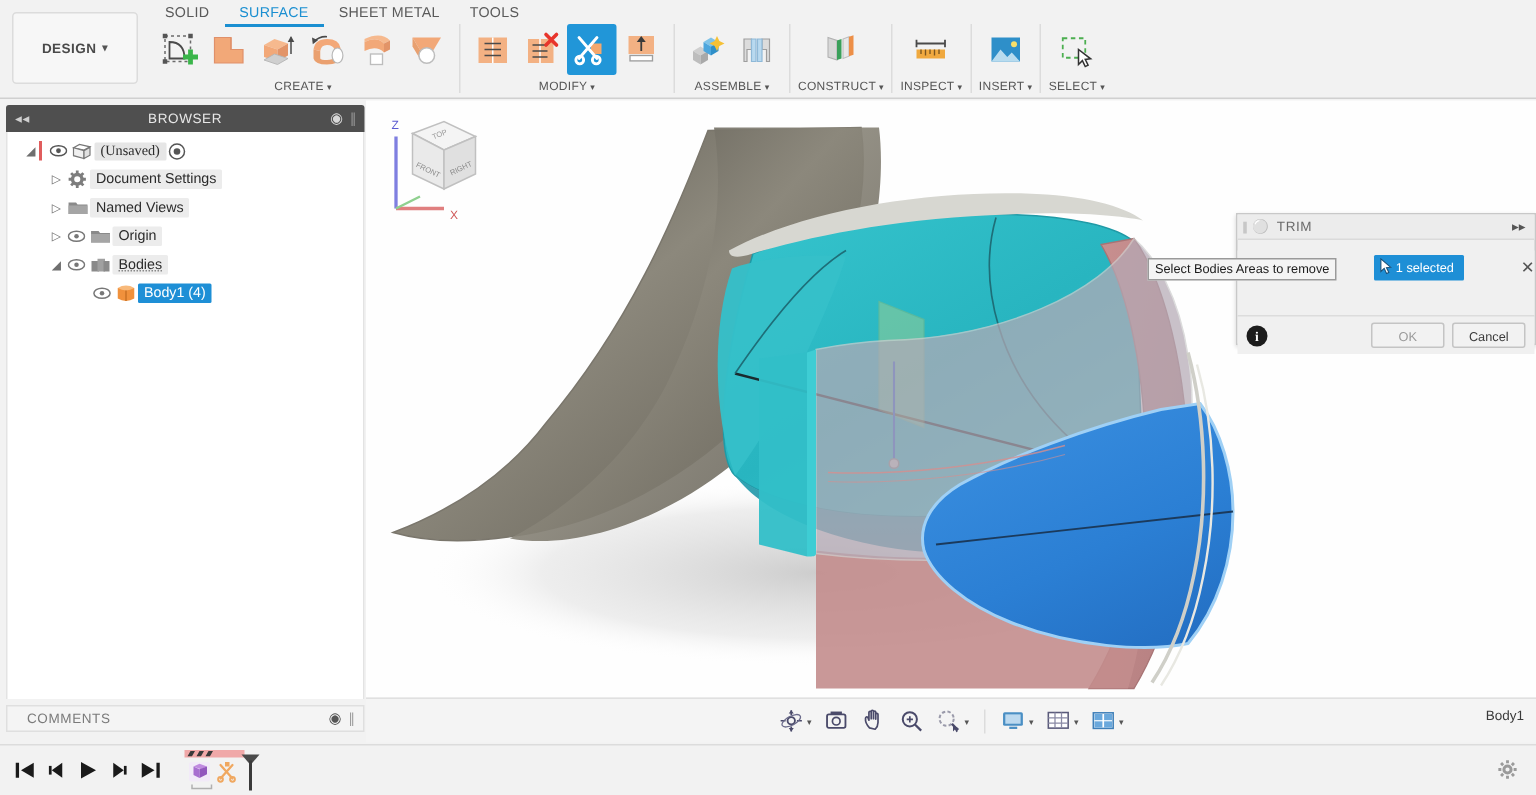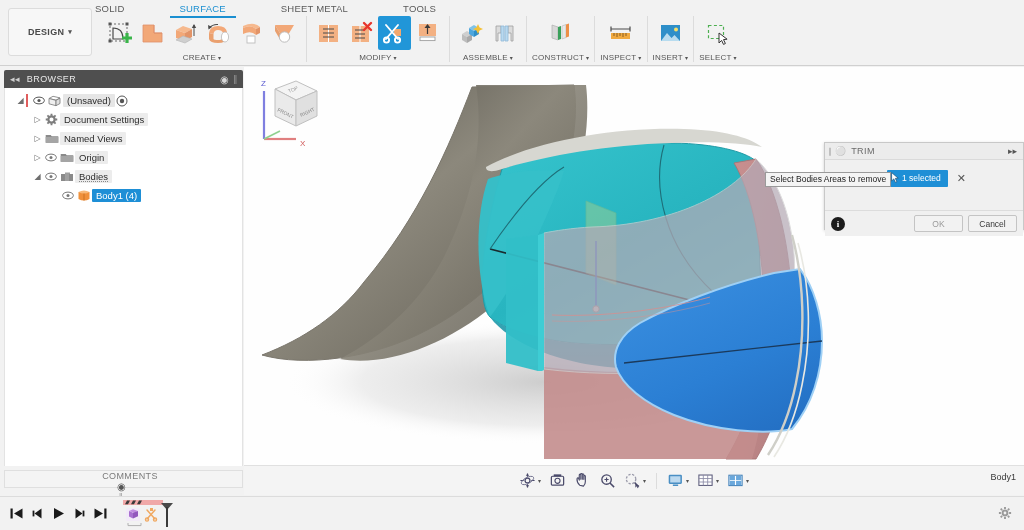--- a/index.html
+++ b/index.html
@@ -28,21 +28,21 @@
     background: #f7f7f7;
     border: 1px solid #dcdcdc;
     border-radius: 3px;
     display: flex; align-items: center; justify-content: center;
     font-size: 9px; font-weight: bold; color: #4a4a4a;
     letter-spacing: .3px;
     cursor: pointer;
   }
   .design-btn .caret { margin-left: 4px; font-size: 7px; color: #555; }
 
-  .tabbar { position: absolute; left: 85px; top: 2px; height: 16px; display: flex; gap: 35px; }
+  .tabbar { position: absolute; left: 100px; top: 2px; height: 16px; display: flex; }
   .tab {
     font-size: 9.5px; color: #5a5a5a; padding: 1px 10px 2px 10px;
     cursor: pointer; white-space: nowrap; letter-spacing: .2px;
   }
   .tab.active { color: #1b8fd1; border-bottom: 2px solid #1b8fd1; }
 
   .panels { position: absolute; left: 100px; top: 16px; height: 50px; display: flex; align-items: flex-start; }
   .panel { display: flex; flex-direction: column; align-items: center; position: relative; padding: 0 3px; }
   .panel + .panel { border-left: 1px solid #dcdcdc; margin-left: 2px; padding-left: 5px; }
   .panel-icons { display: flex; align-items: flex-start; height: 36px; }
@@ -61,21 +61,21 @@
   
   #browser {
     position: absolute; left: 4px; top: 70px;
     width: 239px; height: 18px;
     background: #4f4f4f;
     border-radius: 2px 2px 0 0;
     display: flex; align-items: center;
     color: #e8e8e8; font-size: 9px; letter-spacing: .4px;
   }
   #browser .collapse-ico { margin: 0 7px 0 6px; font-size: 9px; color: #cfcfcf; }
-  #browser .title { flex: 1; }
+  #browser .title { flex: 1; text-align: center; }
   #browser .dot-ico { margin-right: 4px; font-size: 10px; color: #d8d8d8; }
   #browser .grip { margin-right: 5px; font-size: 9px; color: #9a9a9a; }
 
   #tree {
     position: absolute; left: 4px; top: 88px;
     width: 239px; height: 378px;
     background: #ffffff;
     border-left: 1px solid #e3e3e3;
     border-right: 1px solid #e3e3e3;
     padding-top: 3px;
@@ -84,30 +84,30 @@
   .trow {
     display: flex; align-items: center; height: 19px; font-size: 9.5px; color: #2b2b2b;
     cursor: pointer; white-space: nowrap;
   }
   .trow .chev { width: 11px; text-align: center; font-size: 8px; color: #6f6f6f; }
   .trow .eye { width: 15px; display: flex; align-items: center; justify-content: center; }
   .trow .ico { width: 17px; display: flex; align-items: center; justify-content: center; }
   .trow .lbl { padding: 1px 4px; border-radius: 1px; background: #ececec; }
   .trow.selected .lbl { background: #1e8fd6; color: #fff; }
   .trow .trailer { width: 15px; display: flex; align-items: center; justify-content: center; }
-  .trow.root .lbl { background: #e6e6e6; }
+  .trow.root .lbl { background: #e6e6e6; font-family: Liberation Serif, serif; }
   .redbar { width: 2px; height: 13px; background: #e05d5d; margin-right: 3px; }
 
   #comments {
     position: absolute; left: 4px; top: 470px;
     width: 239px; height: 18px;
     background: #f4f4f4;
     border: 1px solid #dfdfdf;
     display: flex; align-items: center;
-    color: #7a7a7a; font-size: 9px; letter-spacing: .4px; flex-direction: column;
+    color: #7a7a7a; font-size: 9px; letter-spacing: .4px;
   }
   #comments .title { flex: 1; margin-left: 13px; }
   #comments .dot-ico { margin-right: 4px; font-size: 10px; color: #555; }
   #comments .grip { margin-right: 5px; font-size: 9px; color: #9a9a9a; }
 
   
   #canvas {
     position: absolute; left: 244px; top: 67px;
     width: 780px; height: 398px;
     background: #fefefe;
@@ -132,21 +132,21 @@
     background: #ececec; border-bottom: 1px solid #dadada; color: #6a6a6a;
   }
   .dlg-head .grip { margin: 0 3px 0 3px; font-size: 8px; color: #aaa; }
   .dlg-head .mini { margin-right: 5px; font-size: 9px; color: #444; }
   .dlg-head .dtitle { flex: 1; letter-spacing: .4px; }
   .dlg-head .expand { margin-right: 6px; font-size: 9px; color: #555; }
   #trim-dialog .dlg-body {
     height: 44px; background: #f0f0f0; position: relative;
     border-bottom: 1px solid #dcdcdc;
   }
-  .field-row { display: flex; align-items: center; height: 22px; margin-top: 7px; padding-left: 10px; }
+  .field-row { display: flex; align-items: center; height: 22px; margin-top: 7px; padding-left: 10px; justify-content: space-between; }
   .field-label { color: #555; width: 52px; font-size: 8.5px; }
   .sel-chip {
     background: #1e8fd6; color: #fff; height: 17px;
     display: flex; align-items: center; padding: 0 7px 0 4px;
     font-size: 8.5px; border-radius: 1px;
   }
   .sel-chip .cur { margin-right: 3px; }
   .chip-x { margin-left: 9px; color: #555; font-size: 11px; cursor: pointer; }
   #trim-dialog .dlg-foot {
     height: 25px; display: flex; align-items: center; padding: 0 6px;

